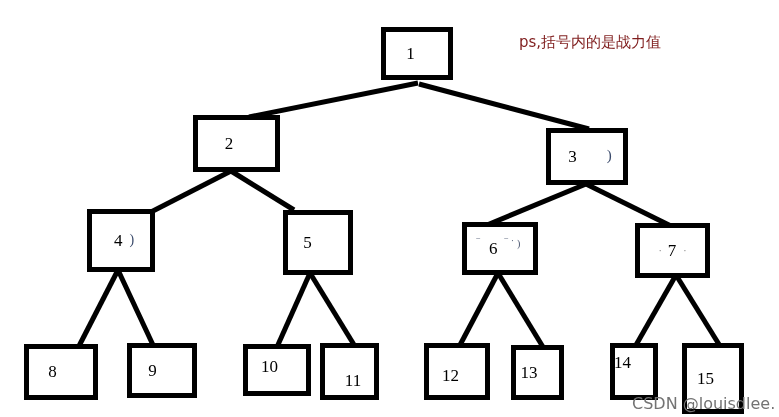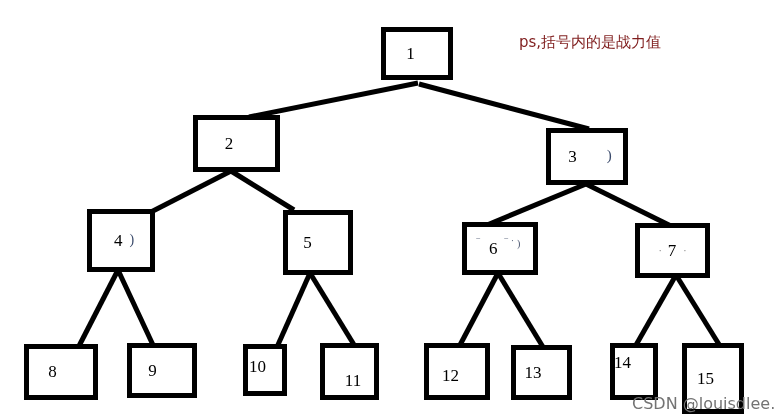--- a/index.html
+++ b/index.html
@@ -42,27 +42,27 @@
   .n5{left:283px;top:210px;width:70px;height:65px;}
   .n5 .label{transform:translateX(-10px);}
   .n6{left:462px;top:222px;width:76px;height:53px;}
   .n6 .pre,.n6 .post{color:#44506b;font-size:10px;top:-5px;letter-spacing:3px;}
   .n7{left:635px;top:223px;width:75px;height:55px;}
   .n7 .pre,.n7 .post{color:#777;font-size:10px;top:0;}
   .n8{left:24px;top:344px;width:74px;height:56px;}
   .n8 .label{transform:translateX(-8px);}
   .n9{left:127px;top:343px;width:70px;height:55px;}
   .n9 .label{transform:translateX(-9px);}
-  .n10{left:243px;top:344px;width:44px;height:52px;}
+  .n10{left:243px;top:344px;width:68px;height:52px;}
   .n10 .label{transform:translate(-7px,-3px);}
   .n11{left:320px;top:343px;width:59px;height:57px;}
   .n11 .label{transform:translate(4px,9px);}
   .n12{left:424px;top:343px;width:66px;height:57px;}
   .n12 .label{transform:translateX(-6px);margin-top:8px;}
-  .n13{left:511px;top:345px;width:61px;height:55px;}
+  .n13{left:511px;top:345px;width:53px;height:55px;}
   .n13 .label{transform:translateX(-8px);}
   .n14{left:610px;top:343px;width:48px;height:57px;}
   .n14 .label{transform:translate(-11px,-9px);}
   .n15{left:682px;top:343px;width:62px;height:71px;text-align:right;}
   .n15 .label{transform:translateX(-7px);}
   .annotation{
     position:absolute;
     left:519px;top:33px;
     font-family:"DejaVu Sans", sans-serif;
     font-size:15px;

